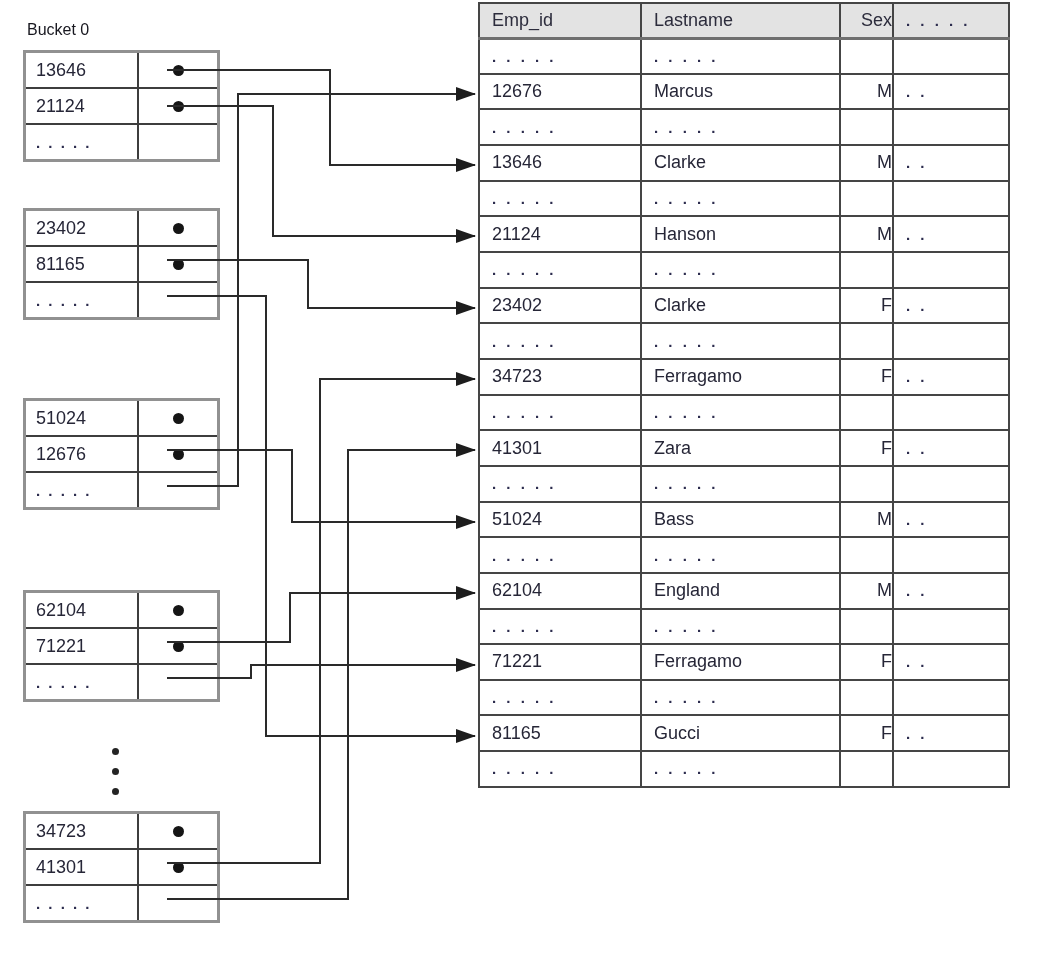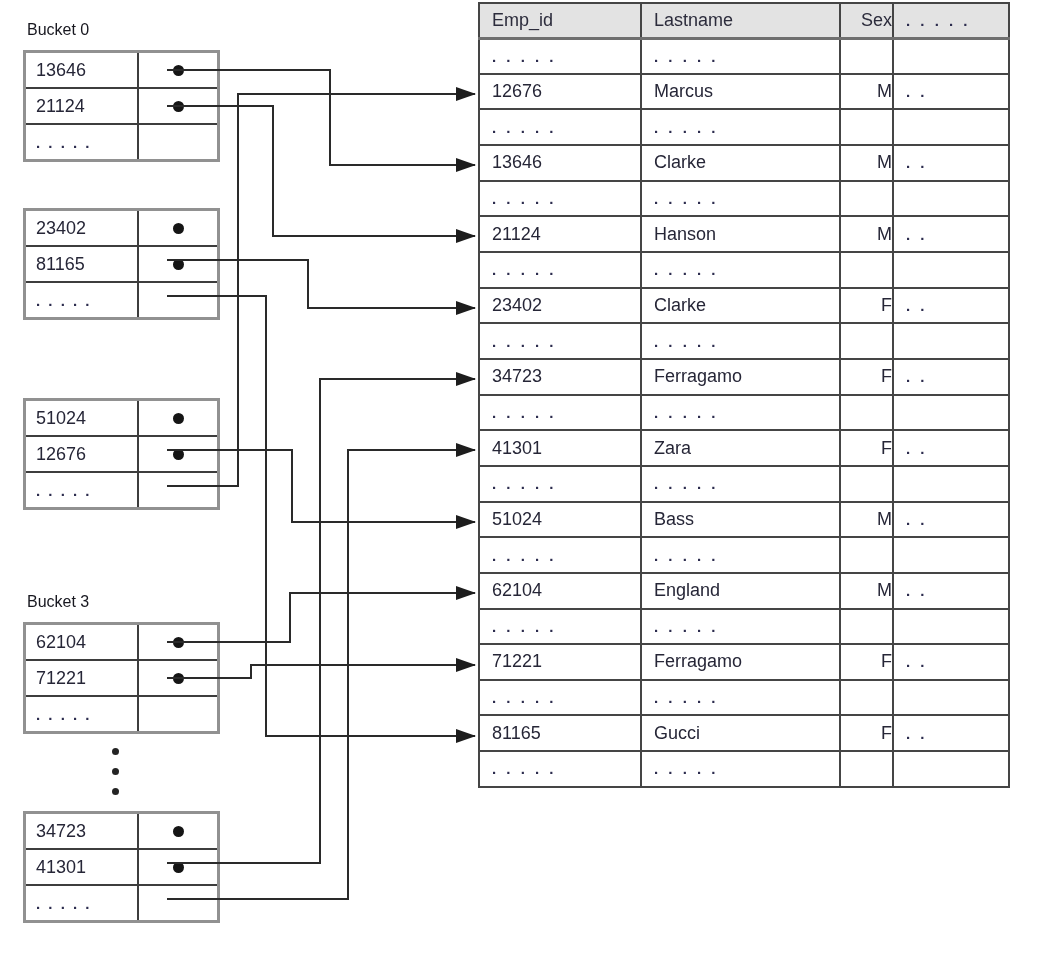--- a/index.html
+++ b/index.html
@@ -177,21 +177,20 @@
       </tr>
       <tr>
         <td class="val dots-cell">. . . . .</td>
         <td class="ptr"></td>
       </tr>
     </tbody>
       </table>
   </div>
 
   <div class="bucket" style="top:590px">
-    <div class="bucket-label">Bucket 3</div>
     <table class="bucket-table">
       <tbody>
           <tr>
         <td class="val">62104</td>
         <td class="ptr">
               <span class="ptr-dot"></span>
             </td>
       </tr>
       <tr>
         <td class="val">71221</td>

